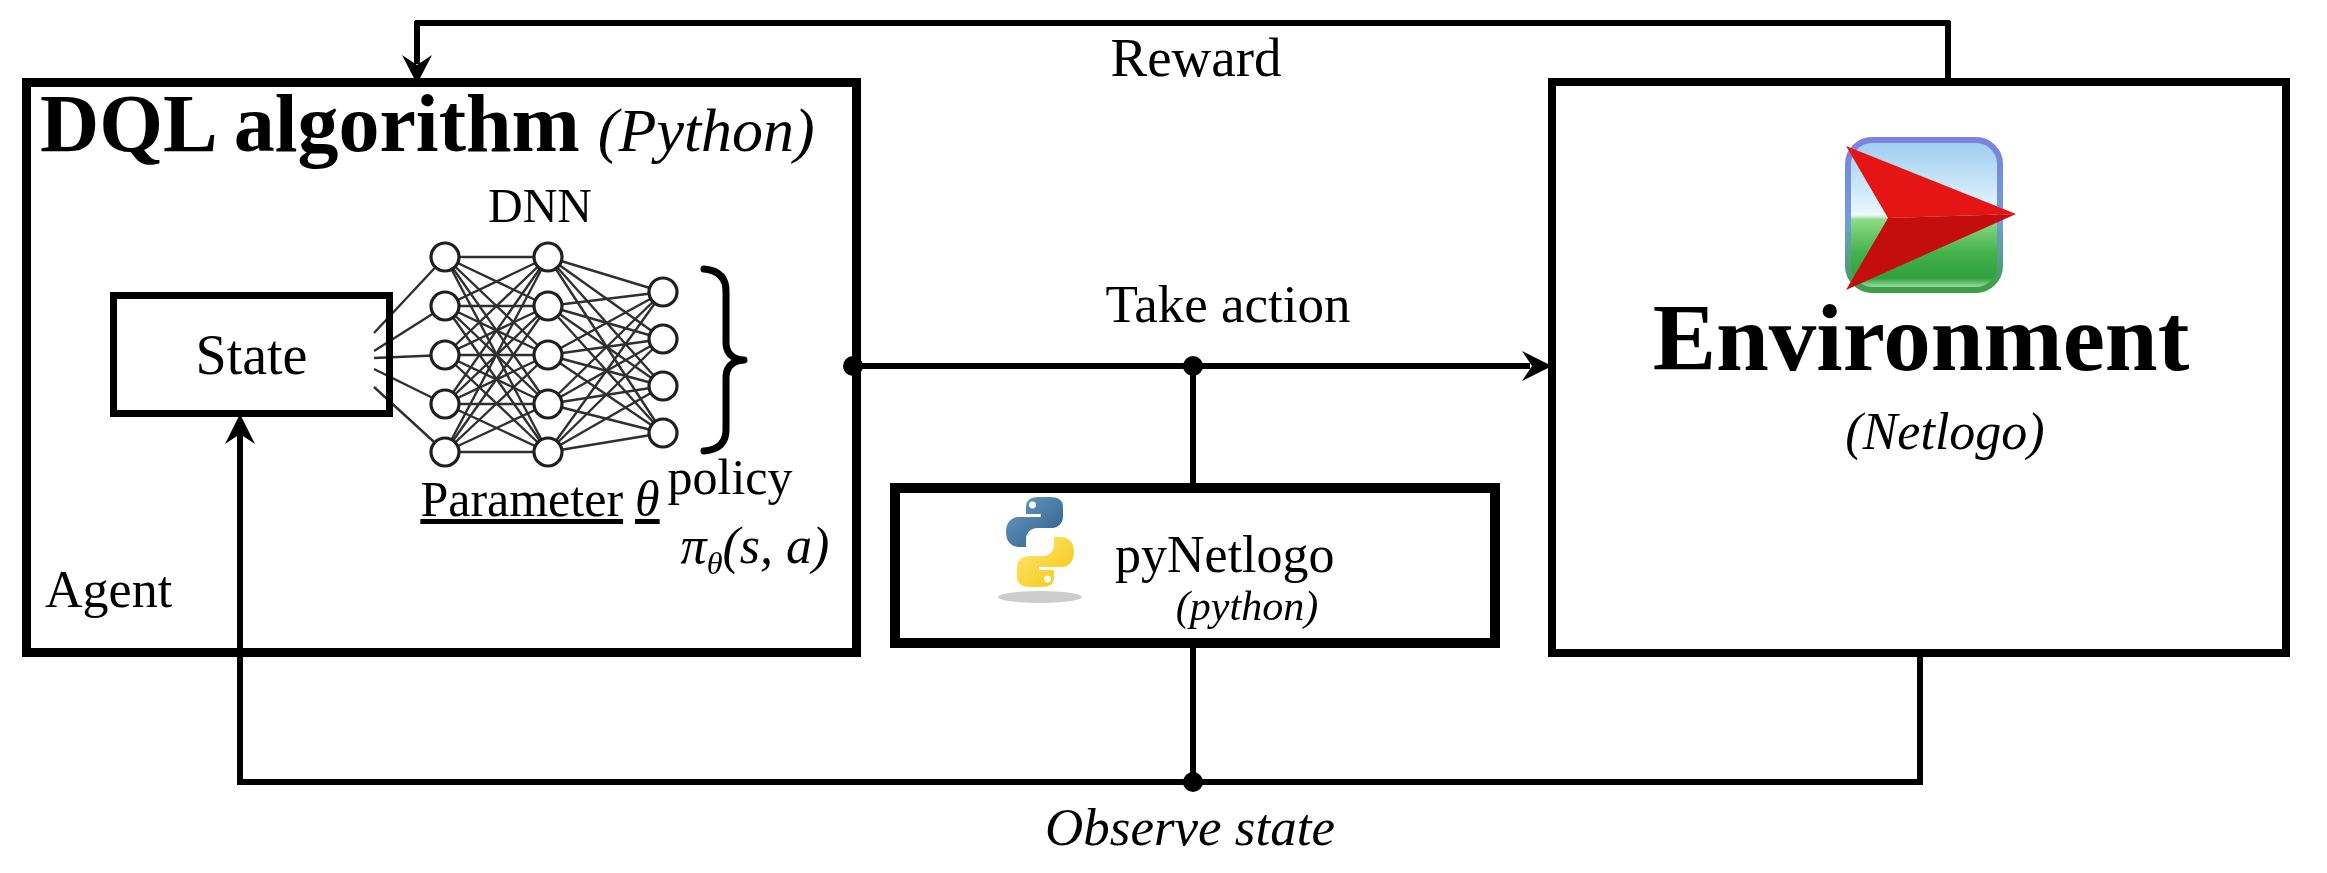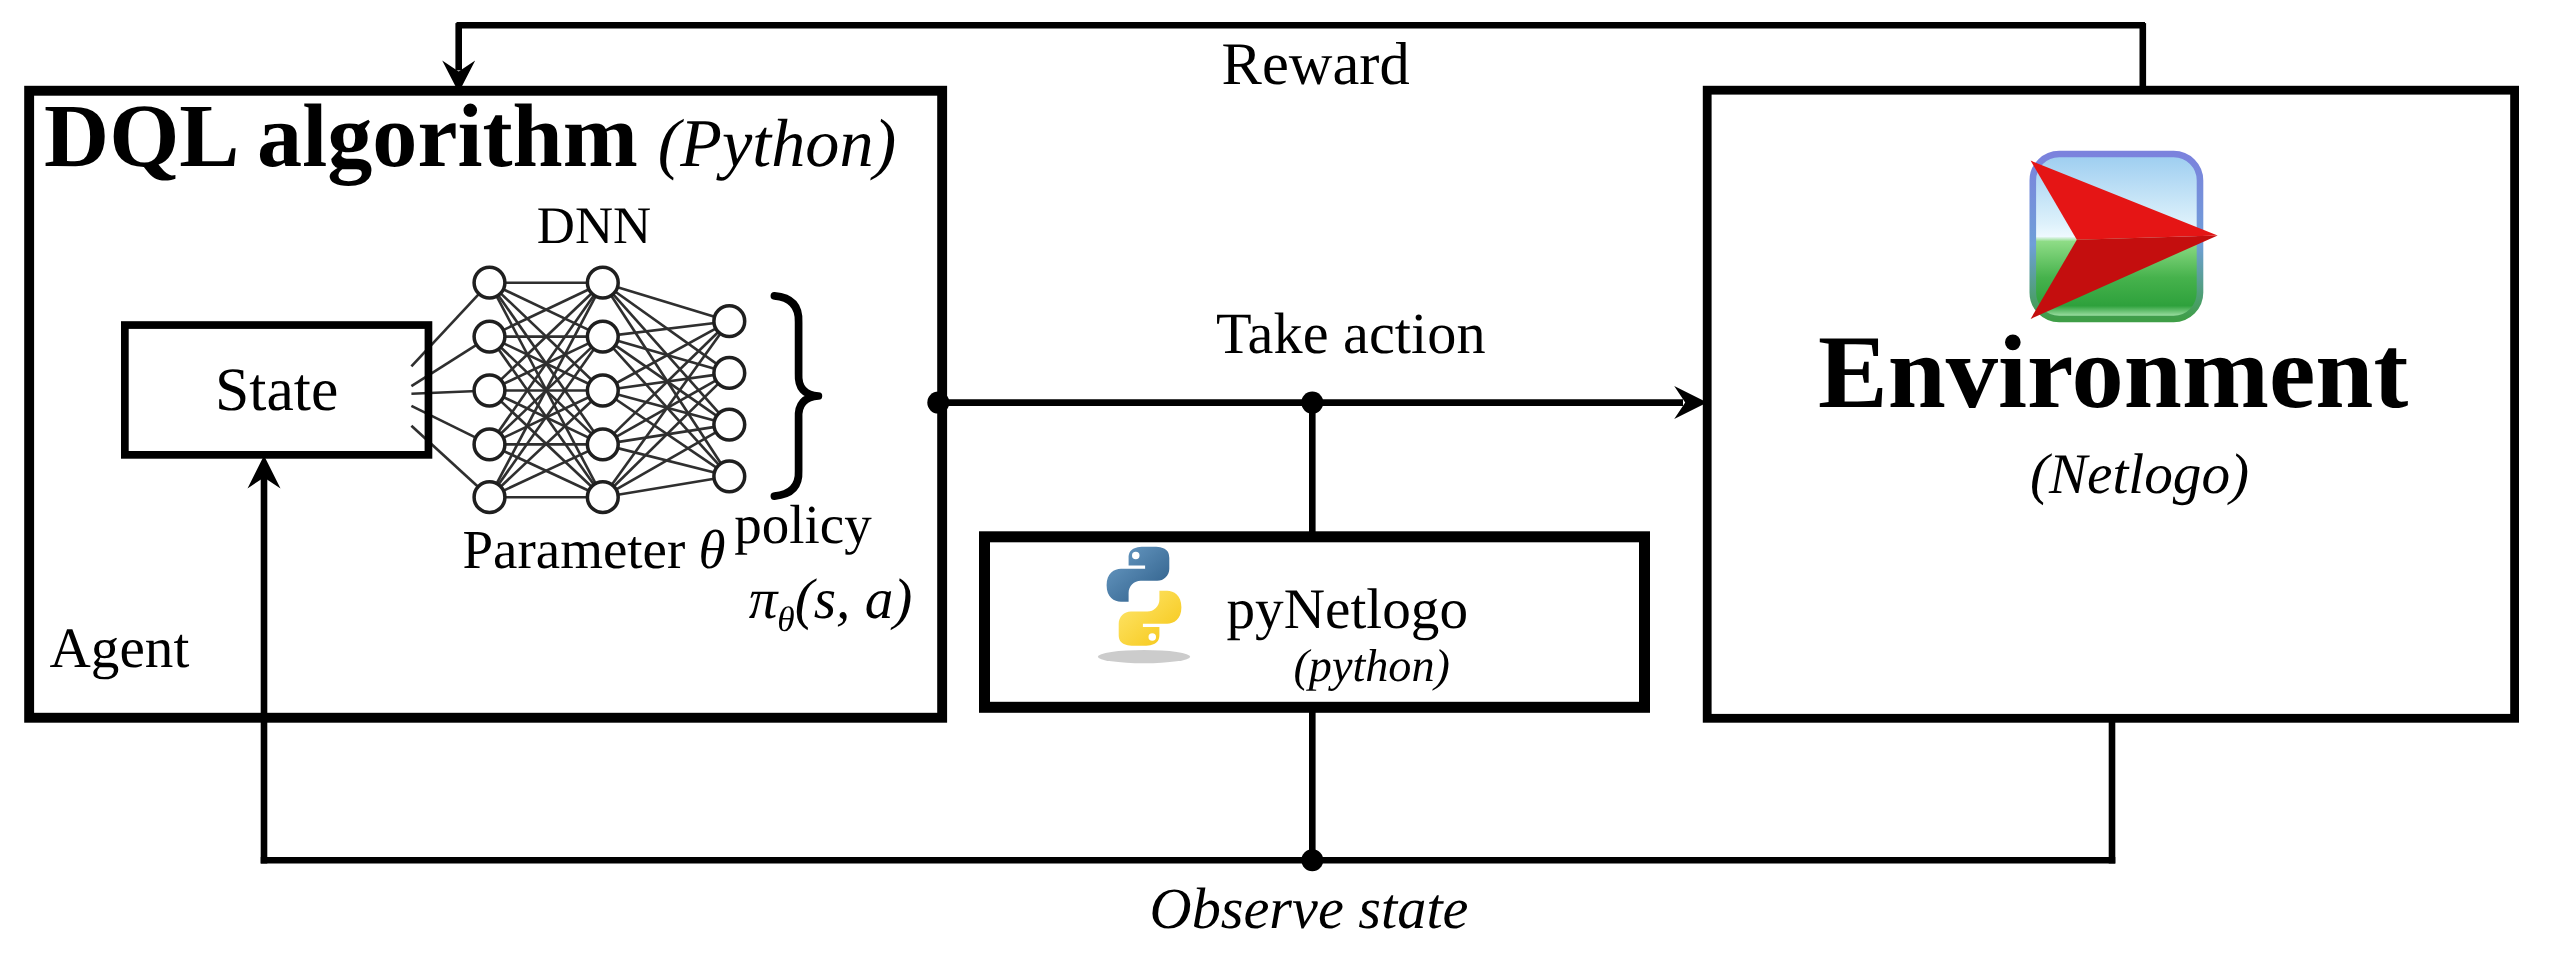--- a/index.html
+++ b/index.html
@@ -19,21 +19,21 @@
   #env-title{left:1921px;top:291px;font-size:95px;font-weight:bold;}
   #env-sub{left:1921px;top:406px;font-size:52px;font-style:italic;margin-left:24px;}
   #pyn-title{left:1115px;top:529px;font-size:52px;font-weight:normal;}
   #pyn-sub{left:1247px;top:585px;font-size:42px;font-style:italic;}
   #reward-lbl{left:1196px;top:30px;font-size:55px;}
   #take-lbl{left:1212px;top:278px;font-size:53px;margin-left:16px;}
   #observe-lbl{left:1190px;top:801px;font-size:53px;font-style:italic;}
   #state-lbl{font-size:56px;}
   #agent-lbl{left:45px;top:564px;font-size:52px;}
   #dnn-lbl{left:540px;top:182px;font-size:48px;}
-  #param-lbl{left:540px;top:474px;font-size:50px;}
+  #param-lbl{left:540px;top:474px;font-size:50px;text-decoration:underline;}
   #param-lbl .theta{font-style:italic;padding-left:12px;}
   #policy-lbl{left:730px;top:452px;font-size:50px;}
   #pi-lbl{left:755px;top:520px;font-size:52px;font-style:italic;}
   #pi-lbl sub{font-size:0.62em;}
 </style>
 </head>
 <body>
 
 <div class="canvas">
 

